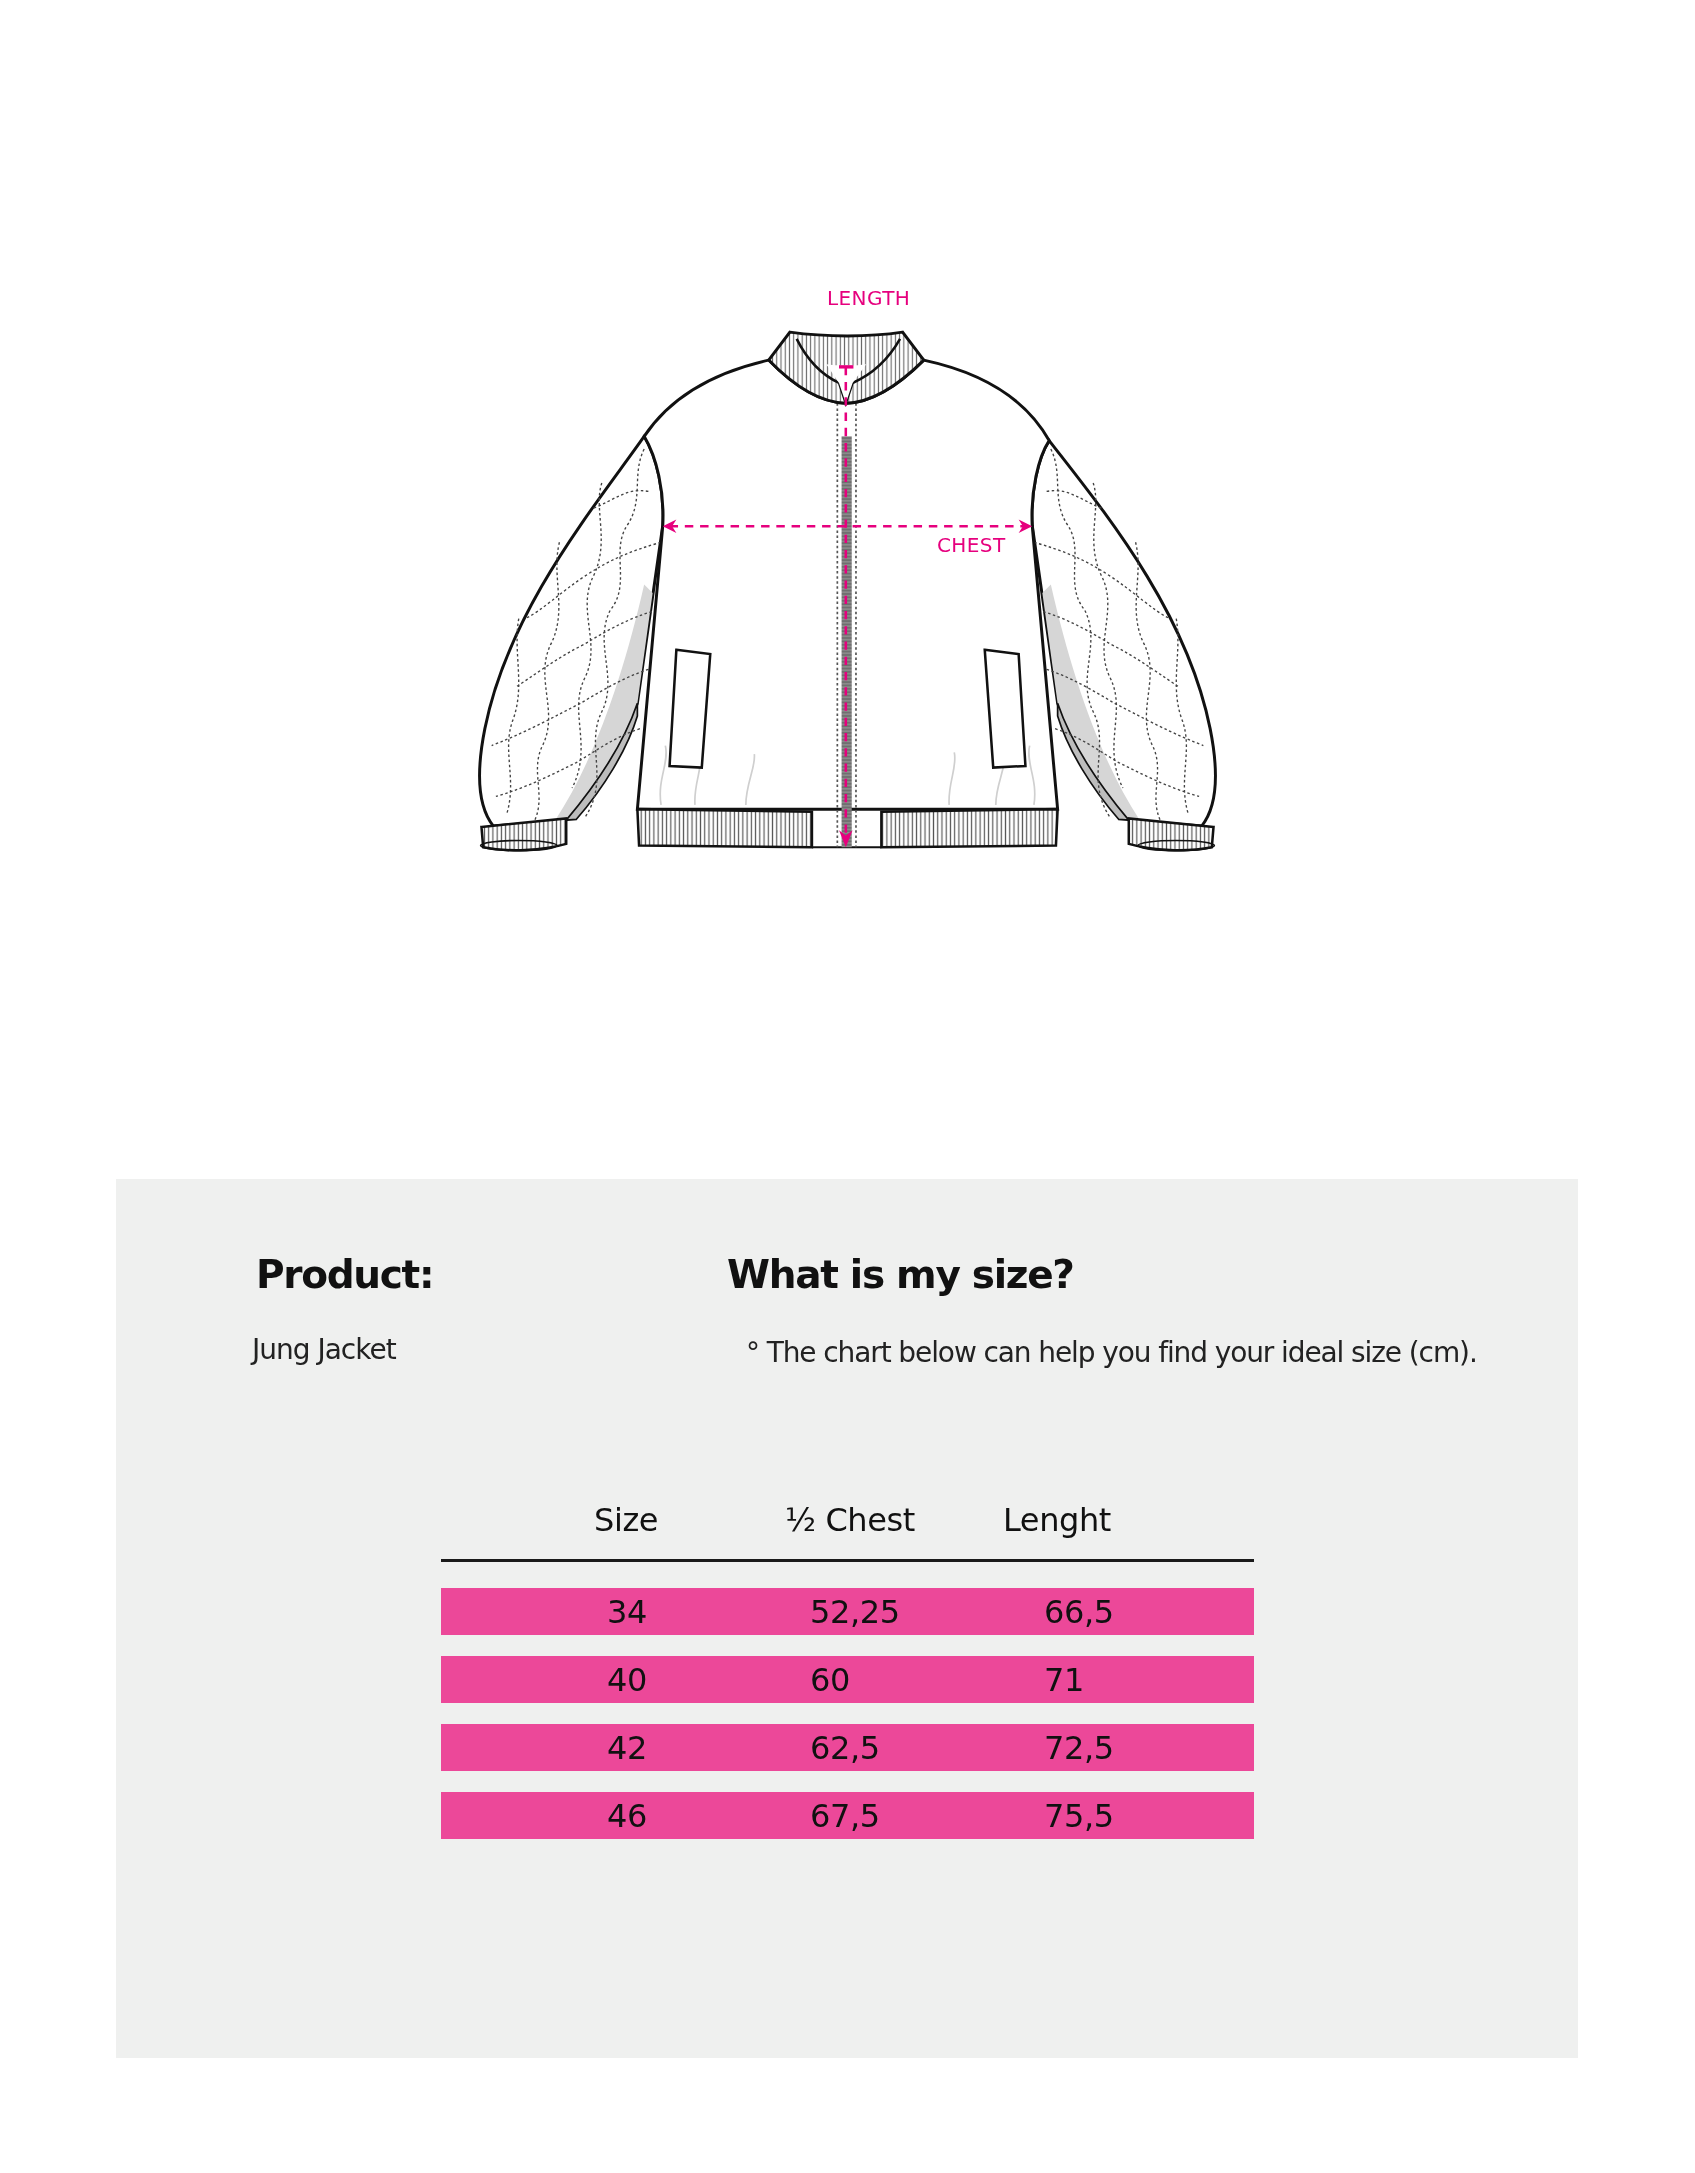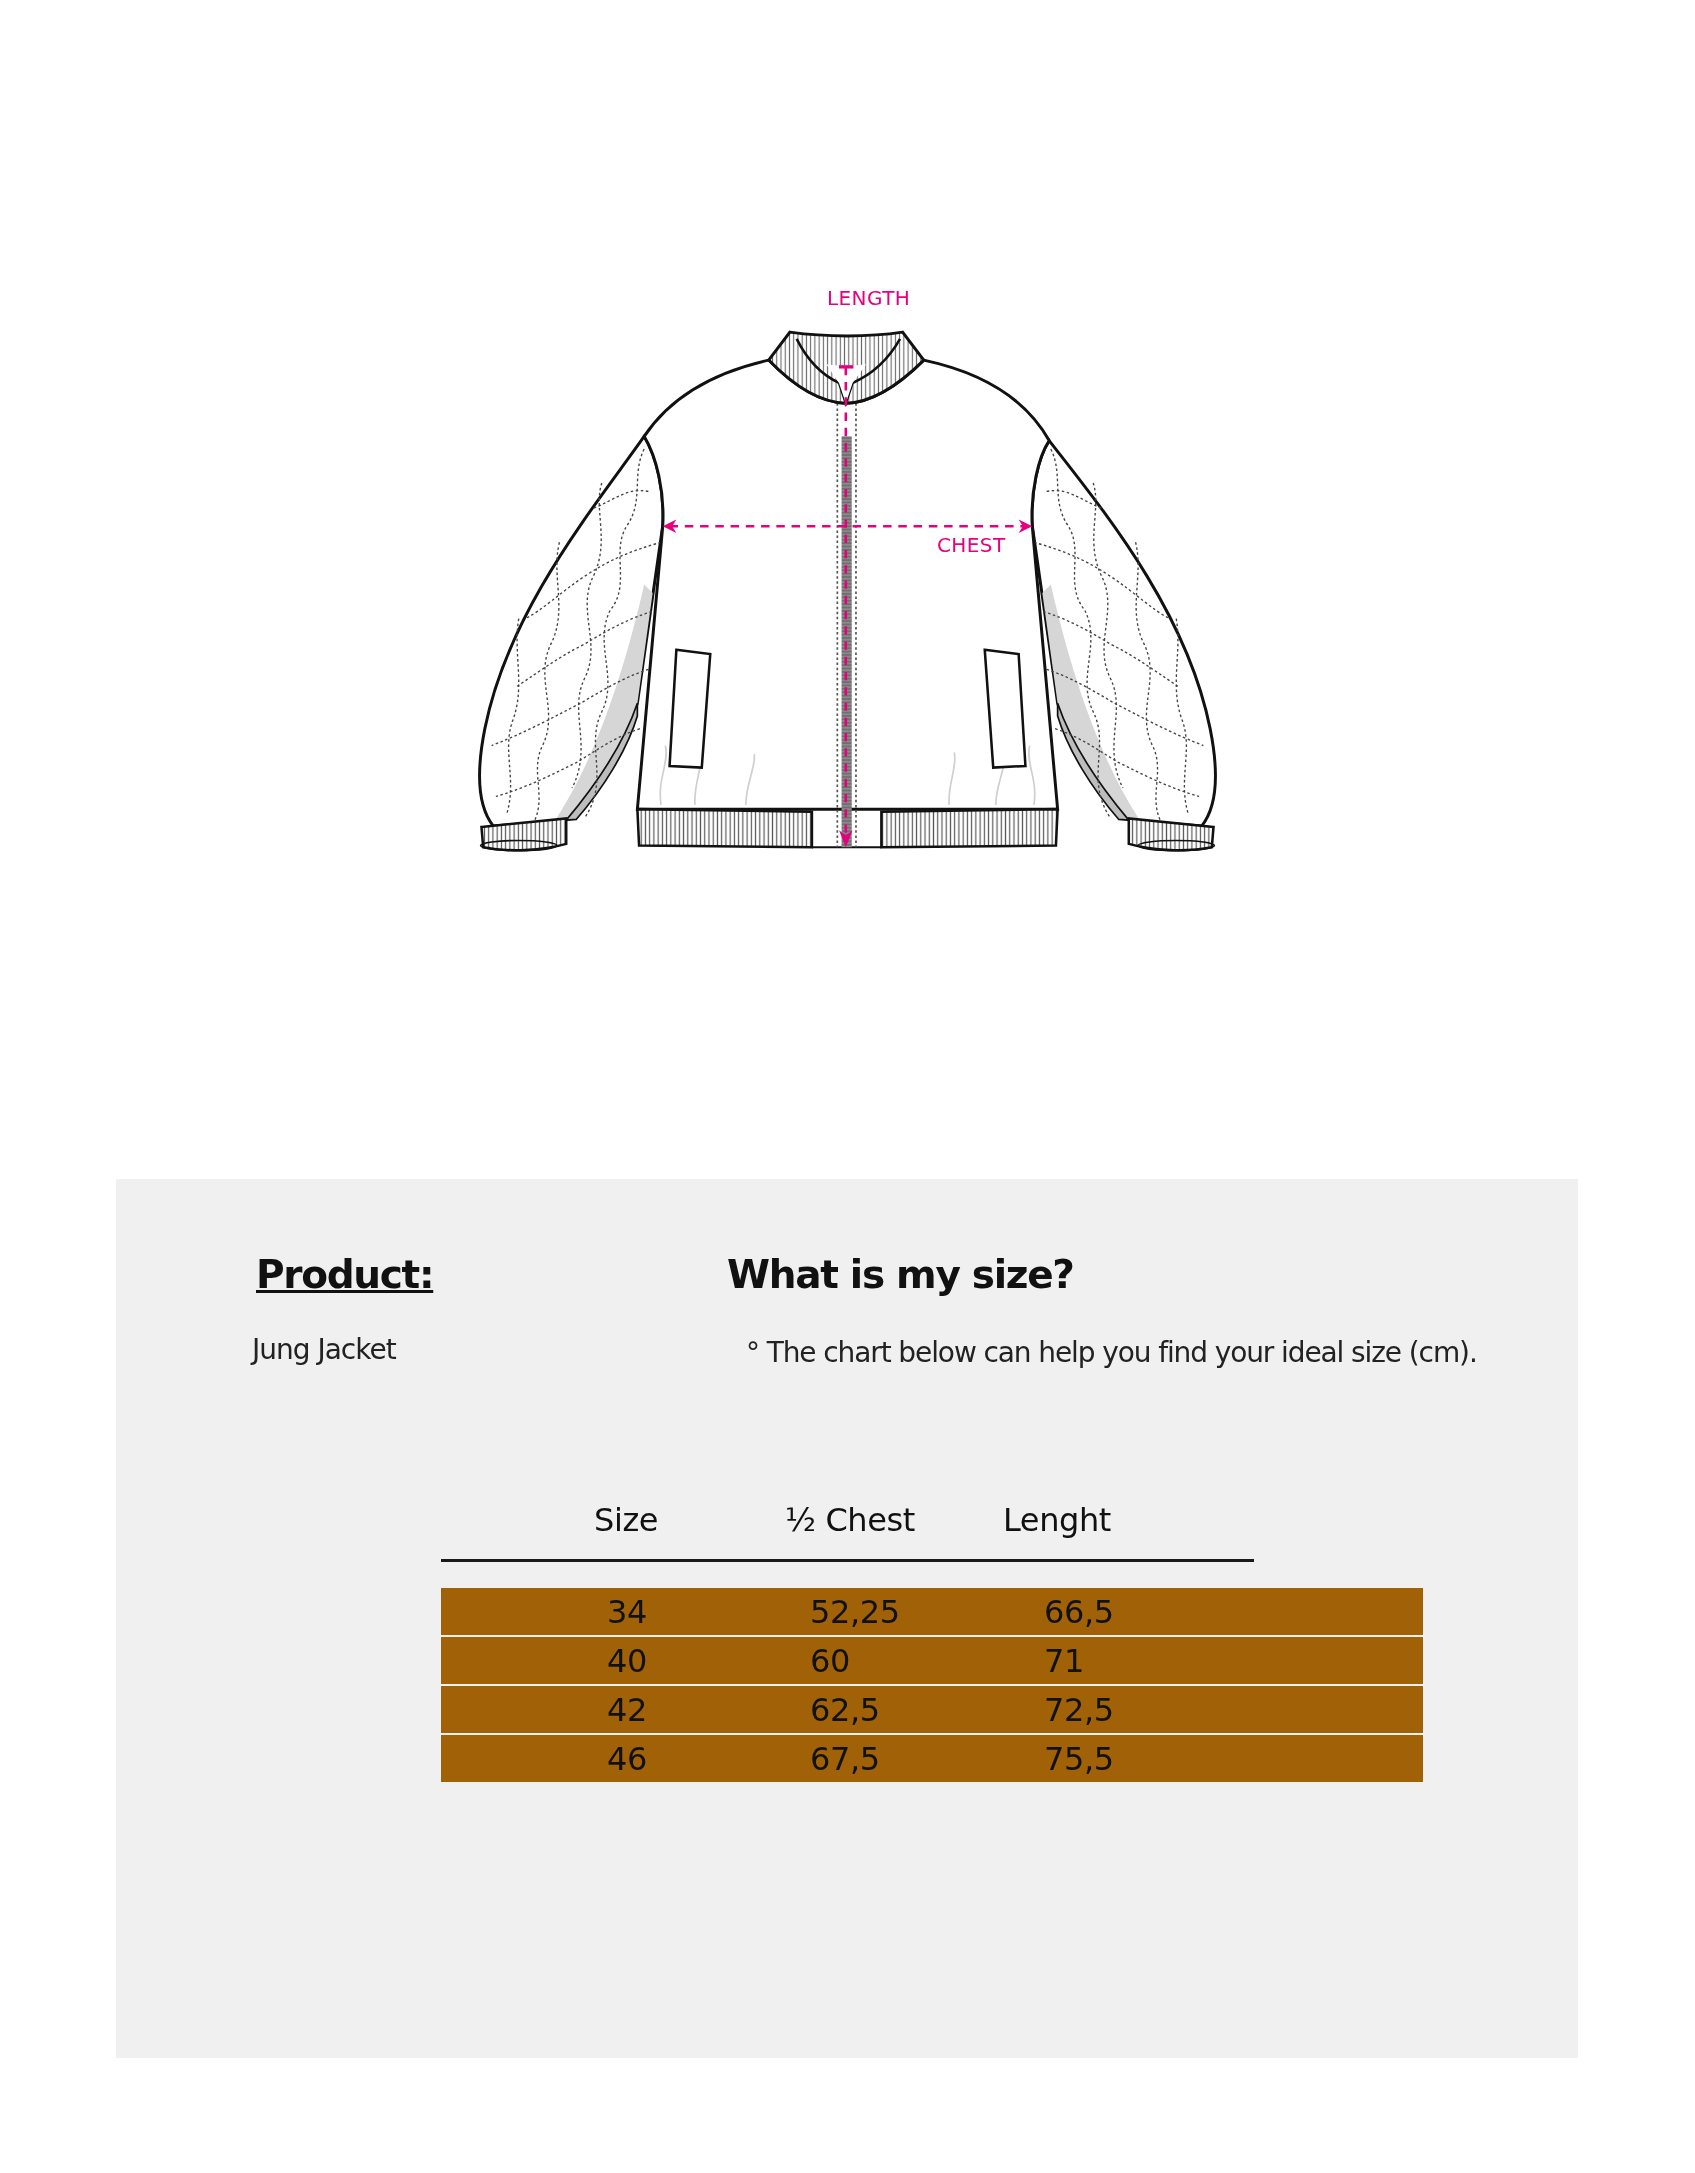--- a/index.html
+++ b/index.html
@@ -12,21 +12,21 @@
   .measure-label {
     position: absolute; color: #E6007E; font-size: 20px; letter-spacing: 0.4px;
     font-family: "DejaVu Sans", sans-serif; white-space: nowrap;
   }
   .info-panel {
     position: absolute; left: 116px; top: 1179px; width: 1462px; height: 879px;
     background: #EFF0EF;
   }
   .product-heading {
     position: absolute; left: 140px; top: 73px; font-size: 39px; font-weight: bold;
-    letter-spacing: -1.3px; font-family: "DejaVu Sans", sans-serif; text-decoration: underline;
+    letter-spacing: -1.3px; font-family: "DejaVu Sans", sans-serif;
   }
   .product-name {
     position: absolute; left: 136px; top: 154px; font-size: 28px; font-weight: normal;
     letter-spacing: -1px; font-family: "DejaVu Sans", sans-serif; color: #222;
   }
   .size-heading {
     position: absolute; left: 611px; top: 73px; font-size: 39px; font-weight: bold;
     letter-spacing: -1.3px; font-family: "DejaVu Sans", sans-serif;
   }
   .notes { position: absolute; left: 630px; top: 153px; }
@@ -36,21 +36,21 @@
   }
   .size-table { position: absolute; left: 325px; top: 322px; width: 813px; }
   .thead { position: relative; height: 59px; }
   .th {
     position: absolute; top: 0; font-size: 32px; font-weight: 500; letter-spacing: -0.4px;
     font-family: "DejaVu Sans", sans-serif; white-space: nowrap;
   }
   .header-rule { position: absolute; left: 0; top: 58px; width: 813px; height: 2.5px; background: #1a1a1a; }
   .rows { position: absolute; left: 0; top: 87px; width: 813px; }
   .row {
-    position: relative; height: 47px; margin-bottom: 2px; background: #a16207; width: 982px;
+    position: relative; height: 47px; margin-bottom: 21px; background: #ec4899; width: 813px;
   }
   .cell {
     position: absolute; top: 6.8px; font-size: 32px; line-height: 34px;
     letter-spacing: -0.4px; font-family: "DejaVu Sans", sans-serif; white-space: nowrap;
   }
   .c-size { left: 166px; }
   .c-chest { left: 369px; }
   .c-len { left: 603px; }
   .h-size { left: 153px; }
   .h-chest { left: 344px; }

